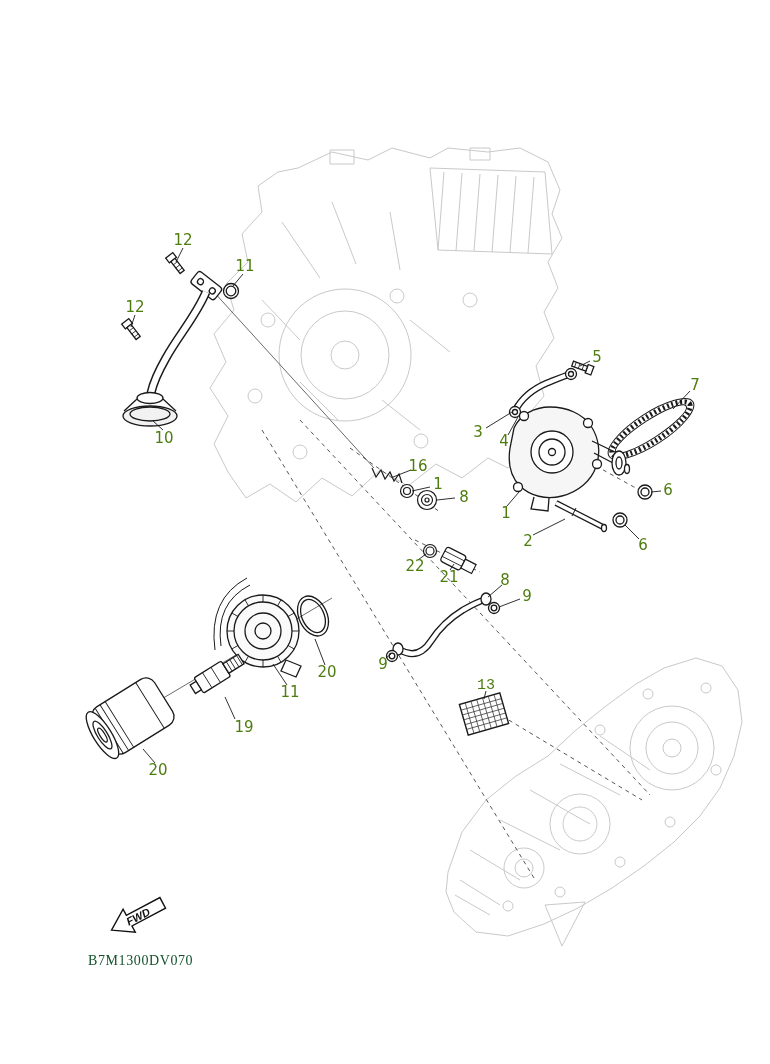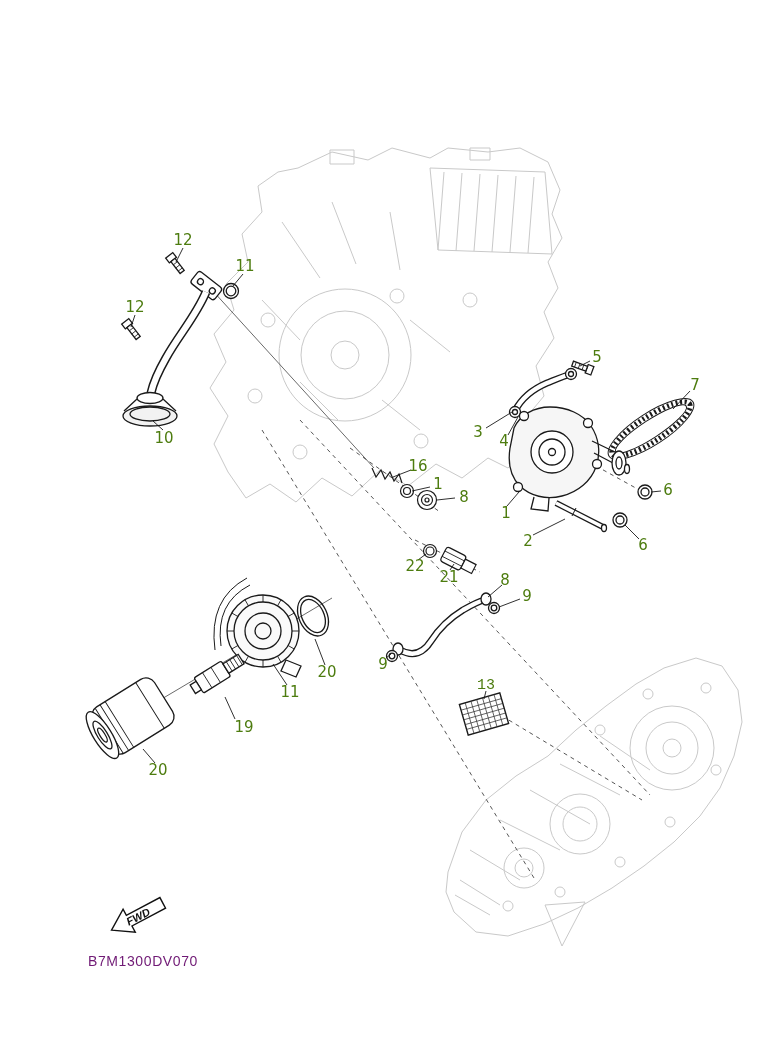--- a/index.html
+++ b/index.html
@@ -22,24 +22,24 @@
     font-family: "DejaVu Sans", sans-serif;
     font-size: 15px;
     line-height: 1;
     color: #4d7c0f;
     white-space: nowrap;
   }
   .diagram-code {
     position: absolute;
     left: 88px;
     top: 953px;
-    font-family: Liberation Sans, sans-serif;
+    font-family: Liberation Serif, serif;
     font-size: 14px;
     letter-spacing: 0.6px;
-    color: #701a75;
+    color: #14532d;
   }
   text.fwd-text {
     font-family: "Liberation Sans", sans-serif;
     font-size: 11px;
     font-style: italic;
     font-weight: bold;
     fill: #111;
   }
 </style>
 </head>

